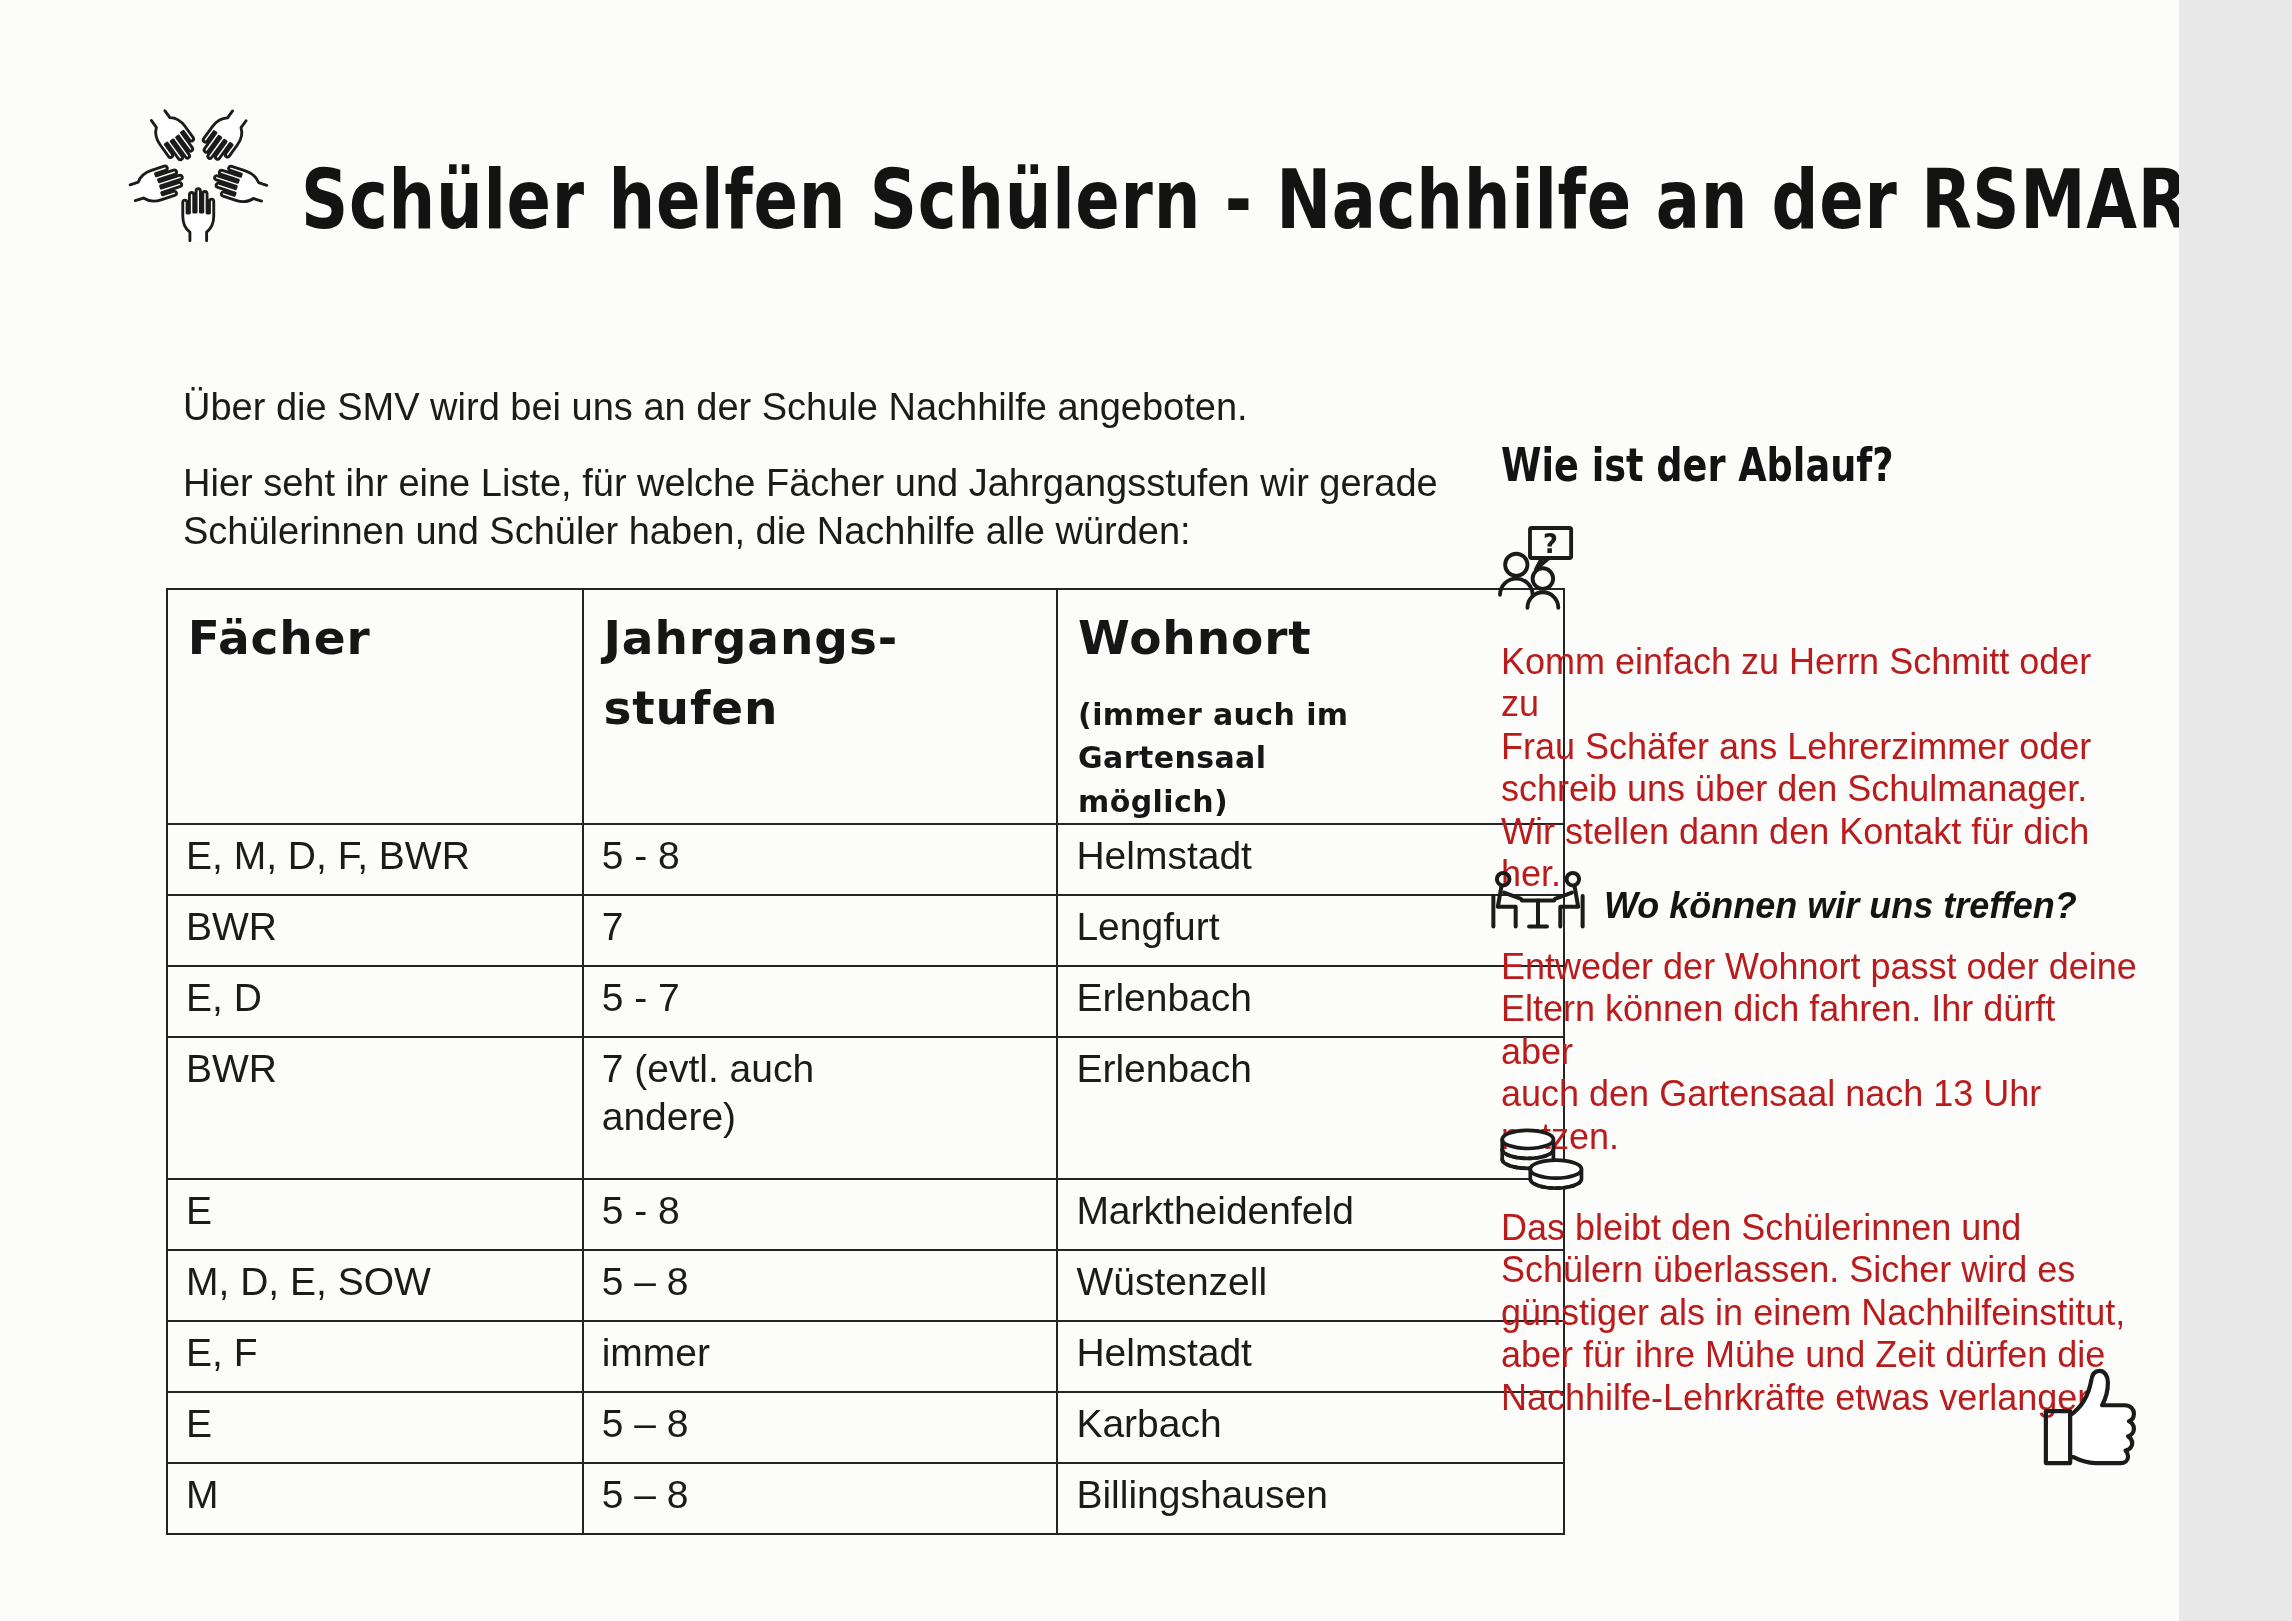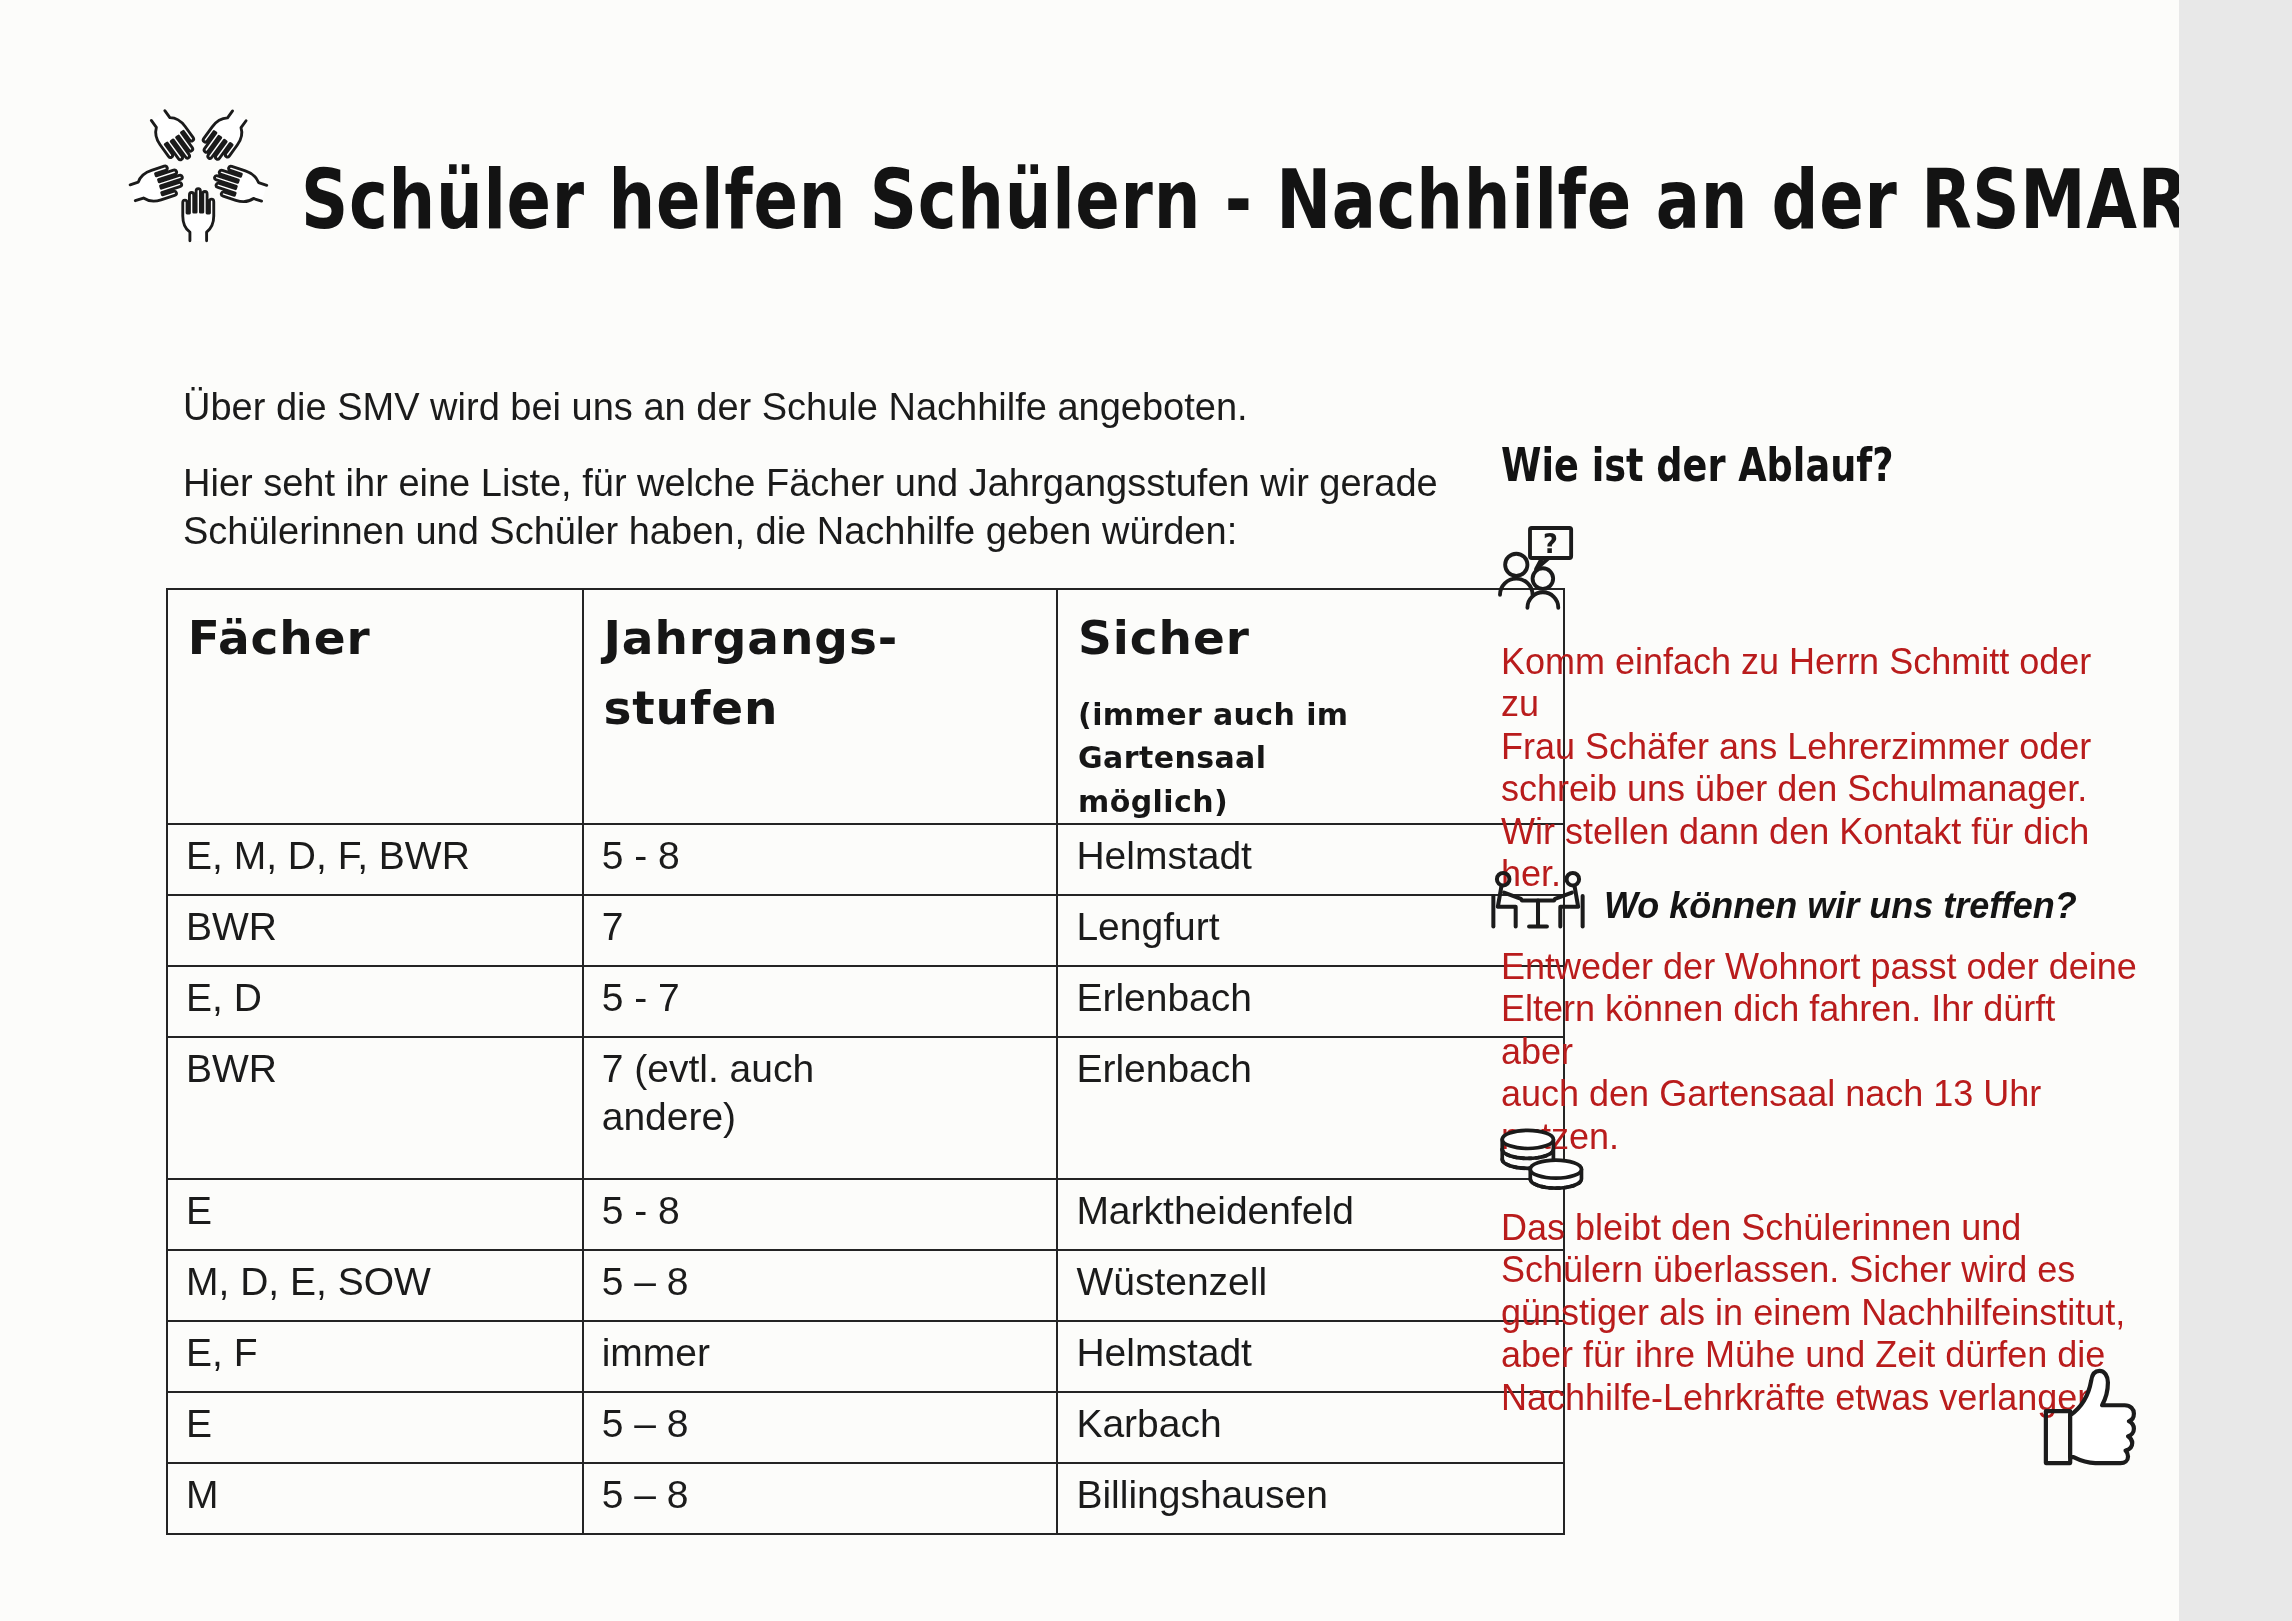--- a/index.html
+++ b/index.html
@@ -85,35 +85,35 @@
           <use href="#hand" transform="translate(107,212)"></use>
         </g>
     </svg>
   </div>
 
   <div class="title">Schüler helfen Schülern - Nachhilfe an der RSMAR</div>
 
   <div class="intro">
     <p>Über die SMV wird bei uns an der Schule Nachhilfe angeboten.</p>
     <p class="pre">Hier seht ihr eine Liste, für welche Fächer und Jahrgangsstufen wir gerade
-Schülerinnen und Schüler haben, die Nachhilfe geben würden:</p>
+Schülerinnen und Schüler haben, die Nachhilfe alle würden:</p>
   </div>
 
   <table class="tbl">
     <thead>
       <tr>
         <th style="width:376px">
           <div class="hdr-main">Fächer</div>
         </th>
         <th style="width:435px">
           <div class="hdr-main pre">Jahrgangs-
 stufen</div>
         </th>
         <th style="width:467px">
-          <div class="hdr-main">Sicher</div>
+          <div class="hdr-main">Wohnort</div>
           <div class="hdr-sub pre">(immer auch im Gartensaal
 möglich)</div>
         </th>
       </tr>
     </thead>
     <tbody>
     <tr>
       <td>E, M, D, F, BWR</td>
       <td>5 - 8</td>
       <td>Helmstadt</td>

